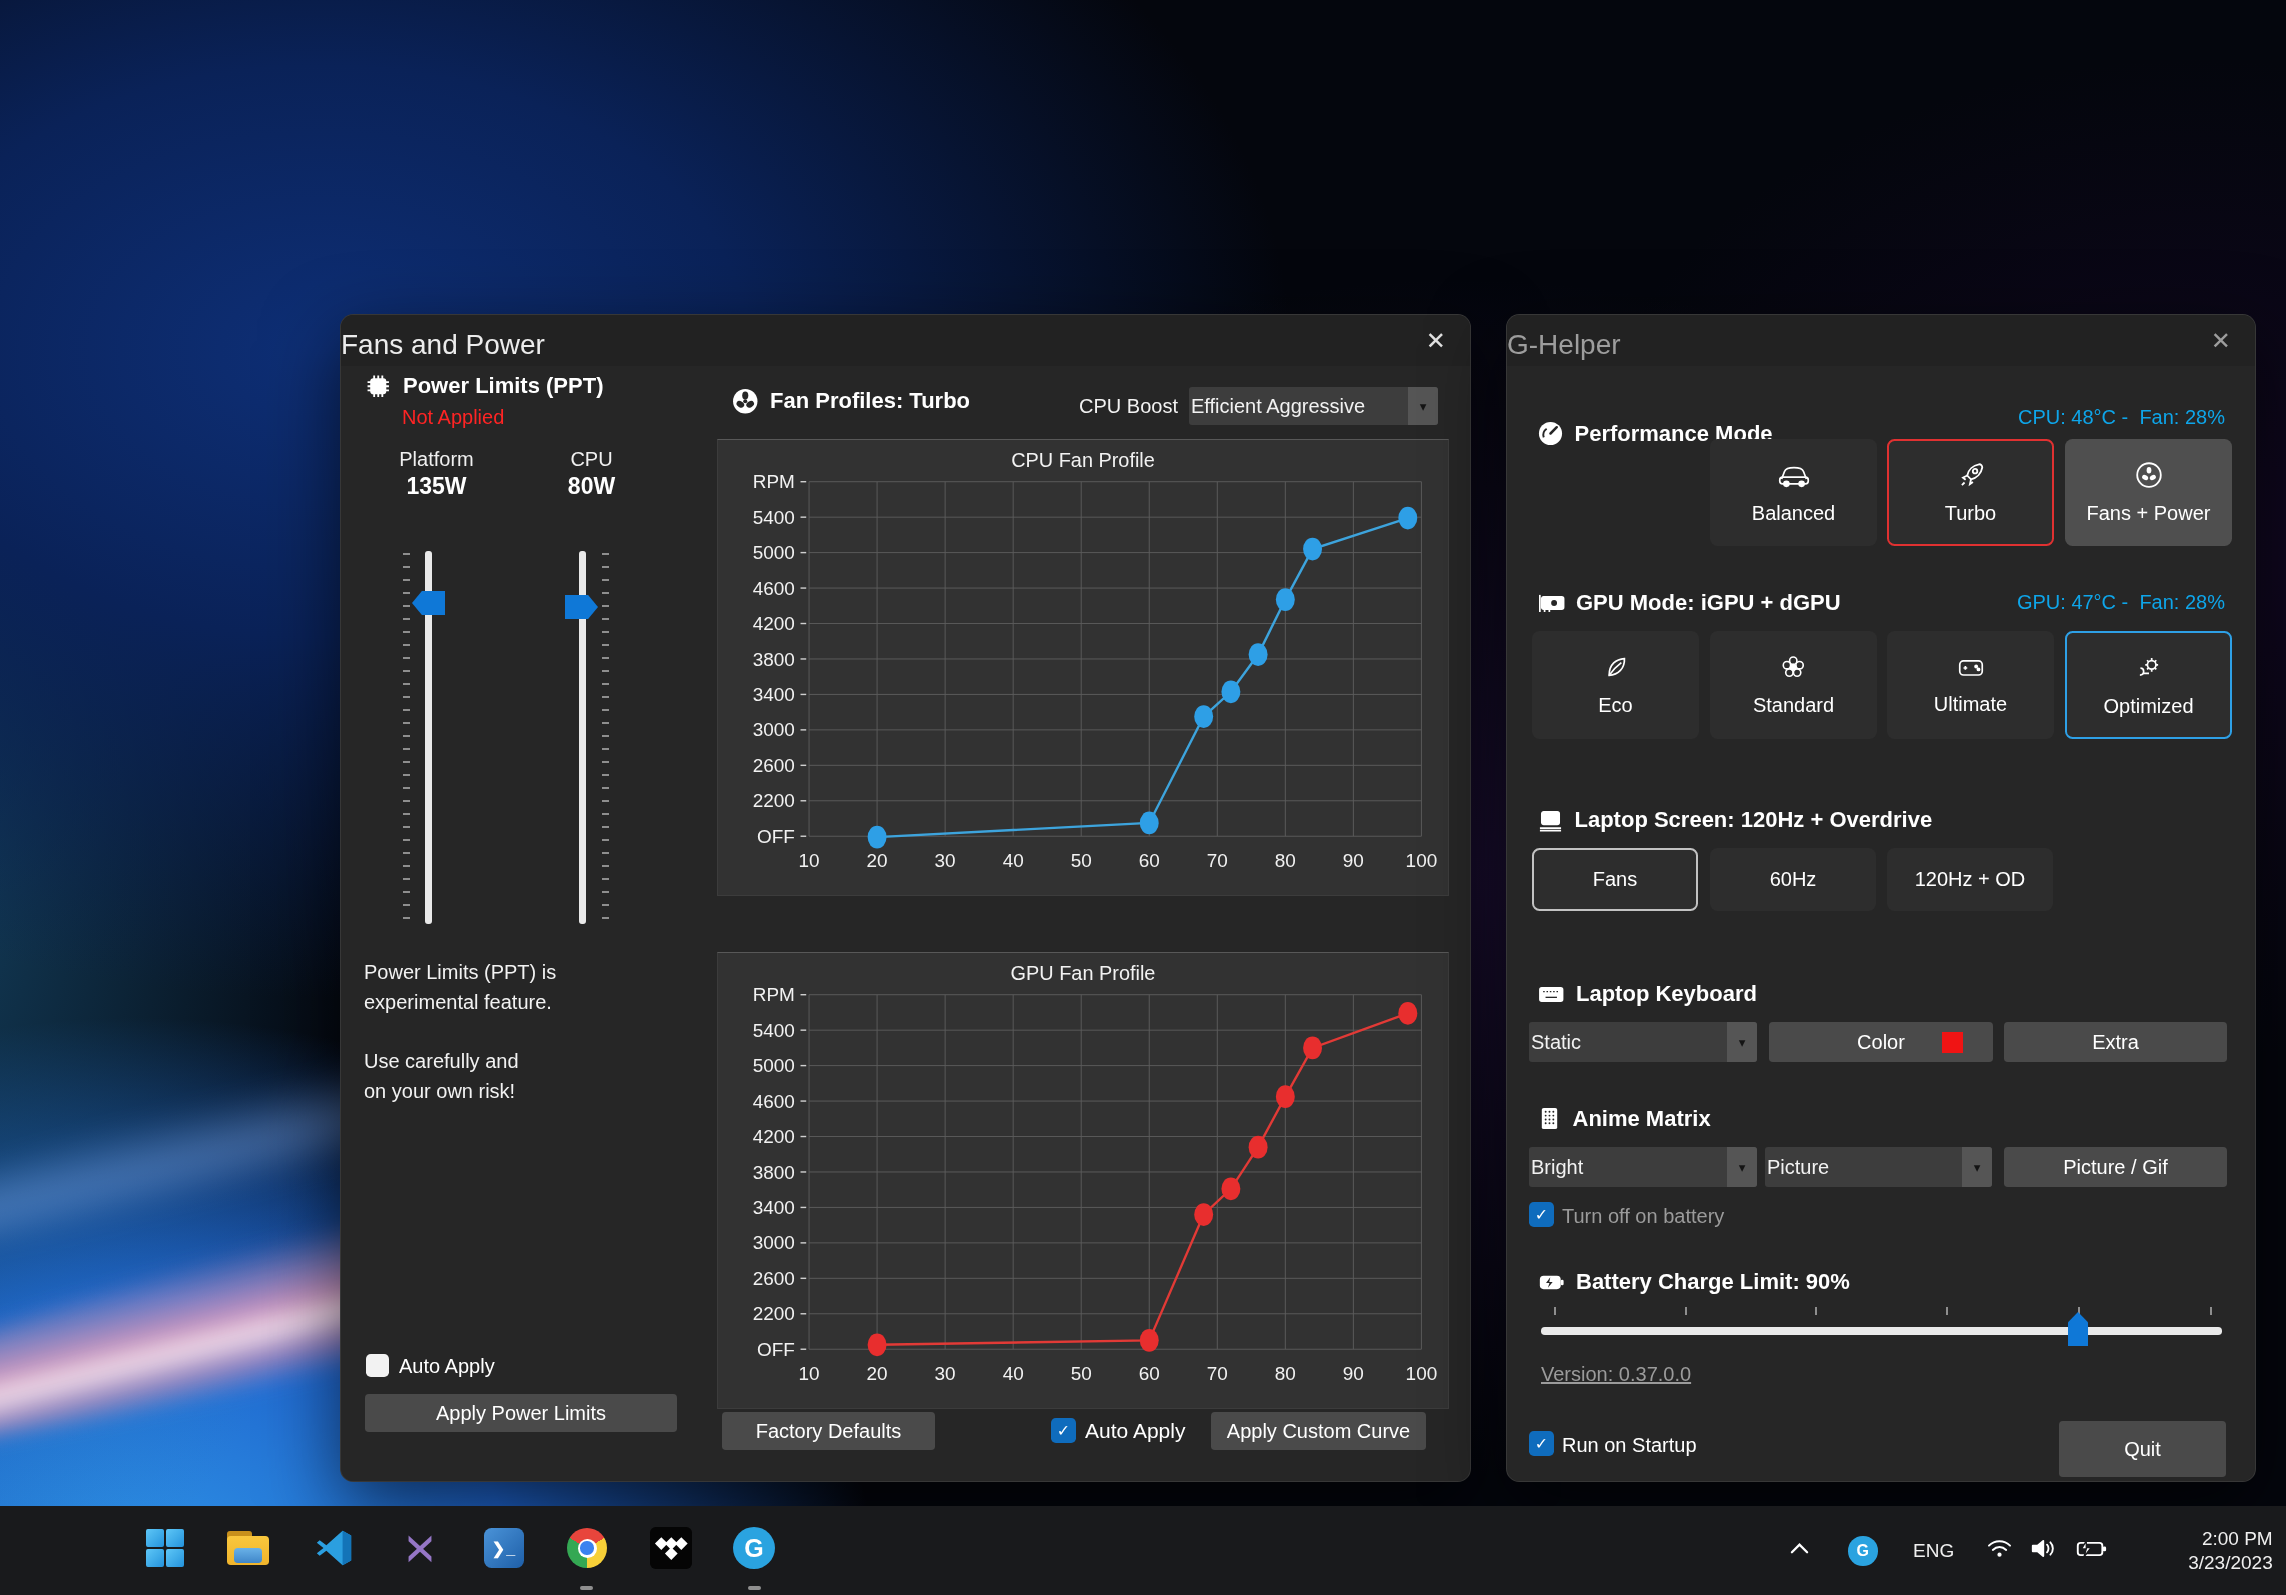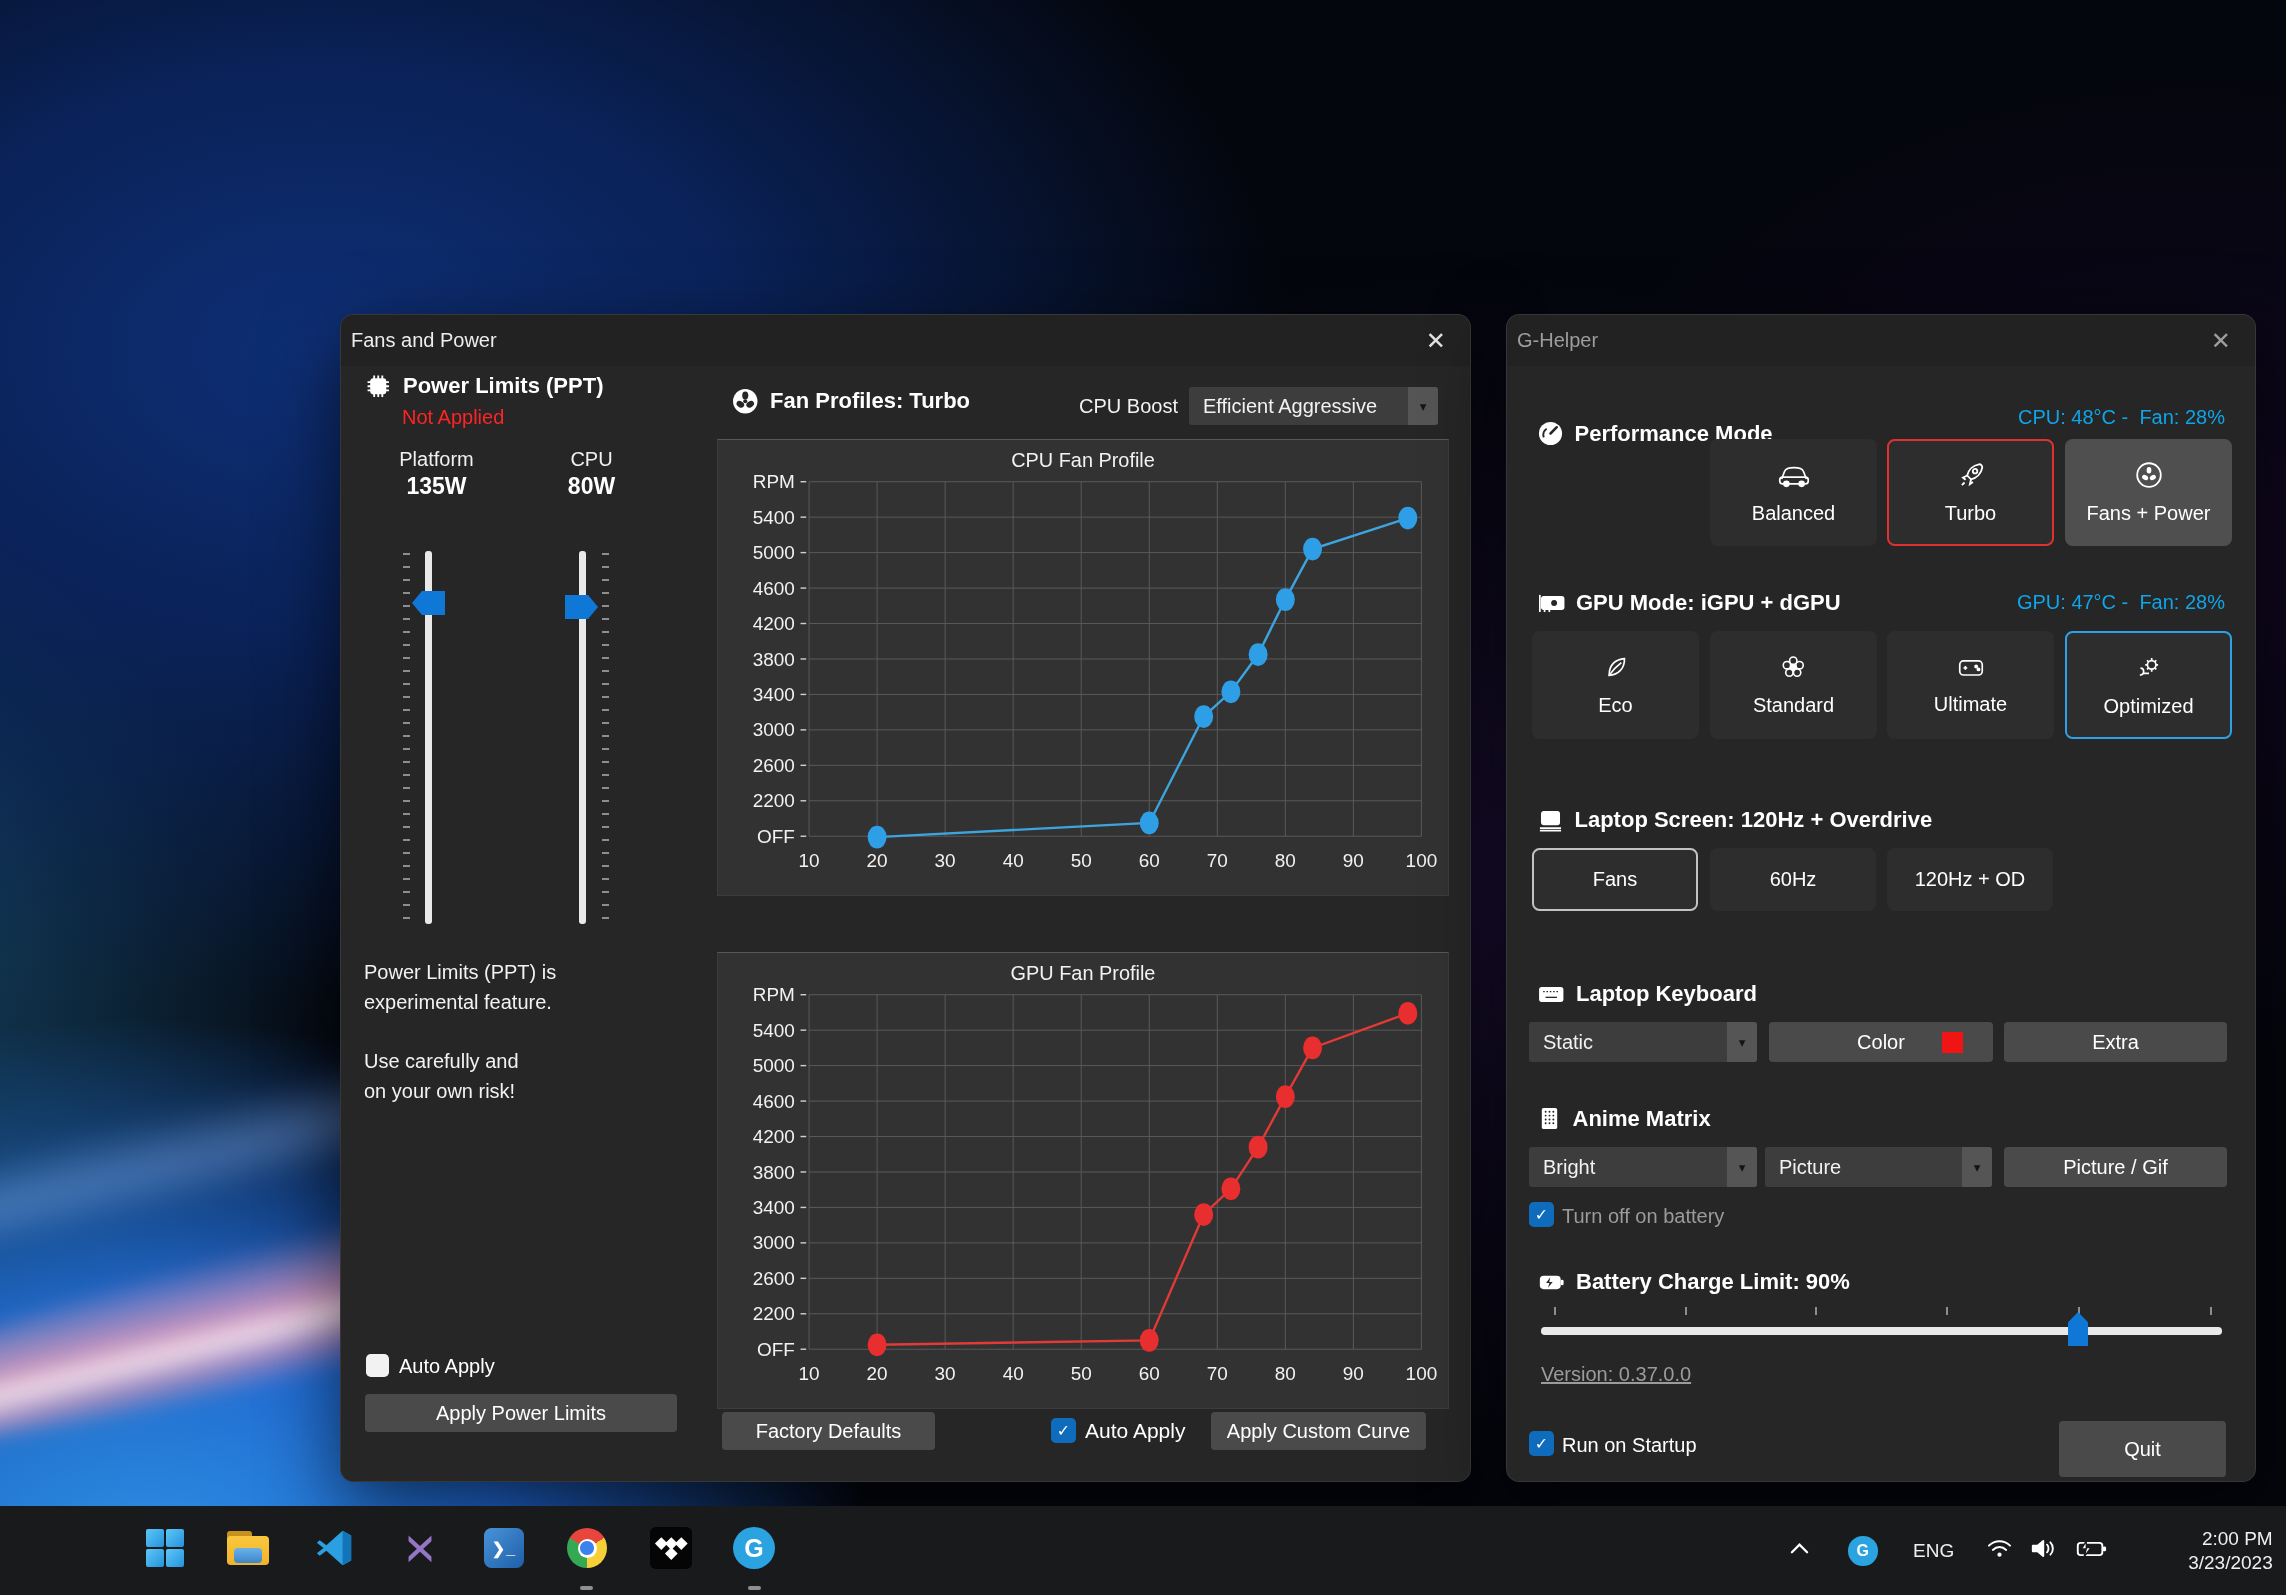--- a/index.html
+++ b/index.html
@@ -18,34 +18,34 @@
   .streak{position:absolute;border-radius:50%;pointer-events:none}
   .streak1{left:-247px;top:1194px;width:1427px;height:143px;transform:rotate(-14deg);filter:blur(9.5px);
     background:linear-gradient(to bottom,rgba(255,140,170,0),rgba(252,160,185,.75) 45%,rgba(255,230,236,.95) 60%,rgba(250,150,175,.55) 78%,transparent)}
   .streak2{left:-190px;top:1084px;width:951px;height:95px;transform:rotate(-14deg);filter:blur(13.3px);opacity:.45;
     background:linear-gradient(to bottom,transparent,rgba(150,190,255,.8) 55%,transparent)}
 
   
   .window{position:absolute;background:#262626;border-radius:13.3px;border:1px solid rgba(255,255,255,.08);
     box-shadow:0 25px 76px rgba(0,0,0,.6)}
   .titlebar{position:absolute;top:0;left:0;right:0;height:51px;background:#222;border-radius:12.4px 12.4px 0 0}
-  .win-title{position:absolute;left:10px;top:14.3px;font-size:20px;color:#ececec}
+  .win-title{position:absolute;left:0;top:14.3px;font-size:28px;color:#ececec}
   .win-close{position:absolute;right:13.3px;top:7.6px;width:42px;height:36px;display:flex;align-items:center;justify-content:center;
     font-size:24px;font-weight:300;color:#e2e2e2;cursor:default}
   .inactive .win-title,.inactive .win-close{color:#9d9d9d}
 
   .hdr{position:absolute;display:flex;align-items:center;gap:10.5px;font-size:22px;font-weight:bold;color:#fff}
   .hdr svg{display:block}
   .sec-status{position:absolute;right:30px;font-size:20px;color:#0ea5e9;white-space:pre}
 
   
   .btn{position:absolute;background:#4a4a4a;border-radius:3.8px;display:flex;align-items:center;justify-content:center;
     font-size:20px;color:#fff;cursor:default}
   .dd{position:absolute;background:#3d3d3d;border-radius:2.9px;display:flex;align-items:center;font-size:20px;color:#f2f2f2}
-  .dd .dd-text{padding-left:14px;flex:1}
+  .dd .dd-text{padding-left:2px;flex:1}
   .dd .dd-arrow{width:30px;align-self:stretch;background:#555;display:flex;align-items:center;justify-content:center;
     font-size:13.3px;color:#141414;border-radius:0 2.9px 2.9px 0}
 
   
   .tile{position:absolute;background:#2d2d2d;border-radius:7.6px;display:flex;flex-direction:column;align-items:center;
     justify-content:center;gap:9.5px;cursor:default}
   .tile .t-label{font-size:20px;color:#fff}
   .tile.sel-red{border:2.9px solid #e03131}
   .tile.sel-blue{border:2.9px solid #2ea0e6}
   .tile.sel-gray{border:2.9px solid #c2c2c2}

